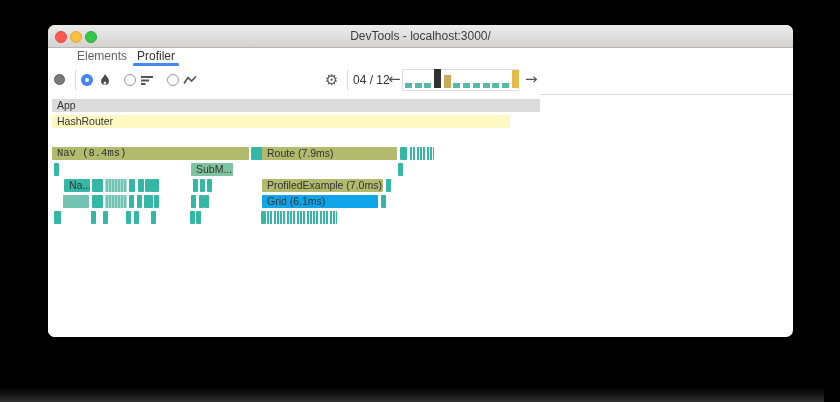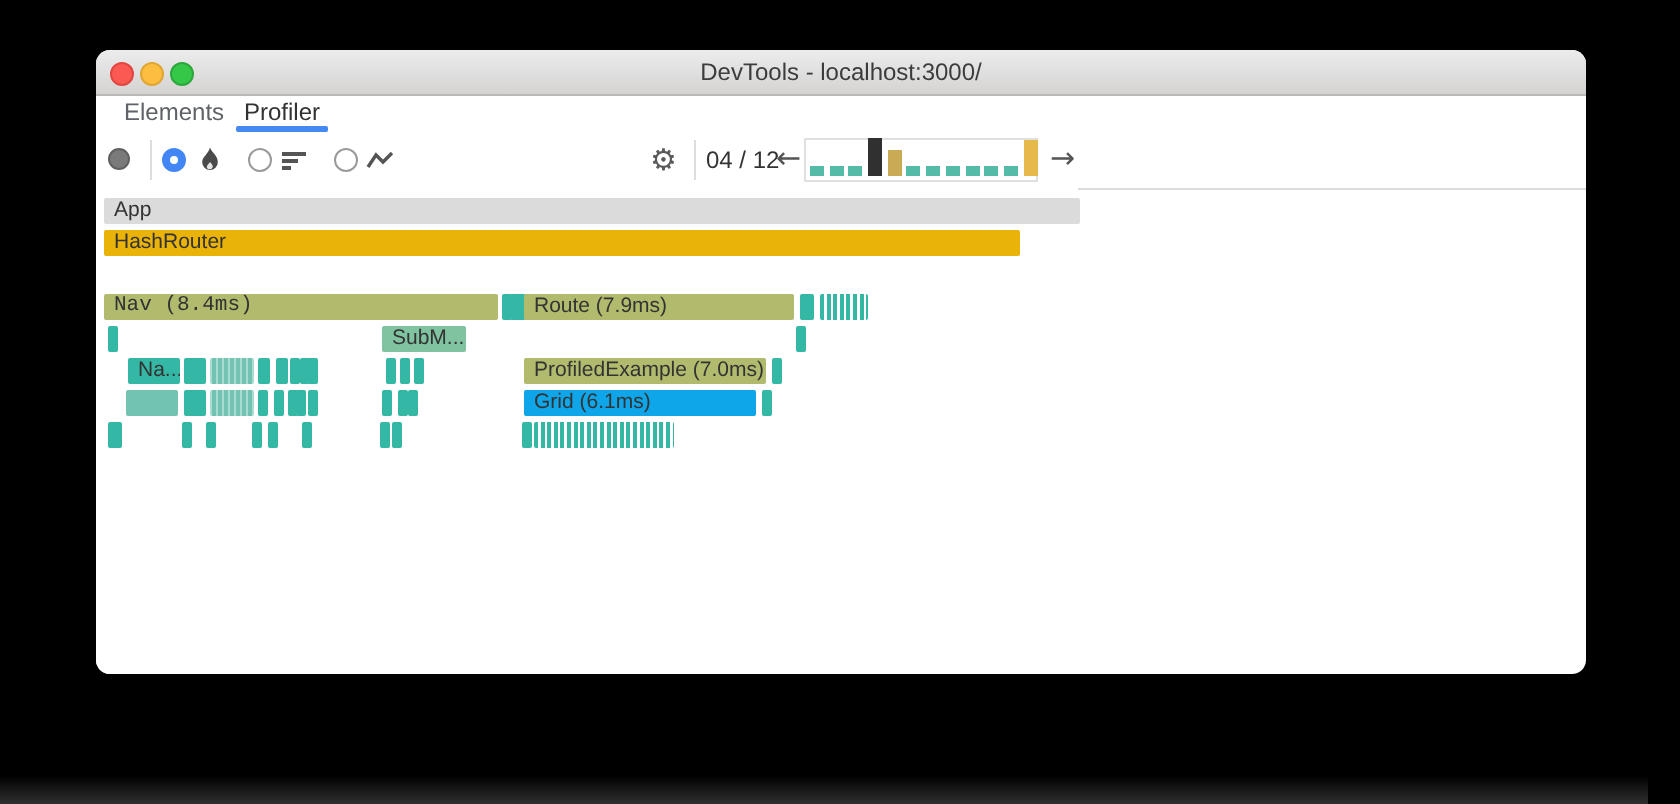--- a/index.html
+++ b/index.html
@@ -13,21 +13,21 @@
   .titlebar{position:relative;height:22px;background:linear-gradient(#ececec,#d4d3d2);
     border-bottom:1px solid #b9b8b7;}
   .titlebar .title{position:absolute;left:0;right:0;top:0;height:22px;line-height:22px;
     text-align:center;font-size:12px;color:#3c3c3c;}
   .light{position:absolute;top:6px;width:10px;height:10px;border-radius:50%;}
   .light.red{left:7px;background:#fb5a52;border:.5px solid #e2463f;}
   .light.yellow{left:22px;background:#fdbd40;border:.5px solid #e0a630;}
   .light.green{left:37px;background:#34c748;border:.5px solid #2aa83b;}
   
   .tabbar{position:relative;height:18px;background:#fff;}
-  .tab{position:absolute;top:0;height:18px;line-height:16px;font-size:12px;color:#5f6368;}
+  .tab{position:absolute;top:0;height:18px;line-height:16px;font-size:12px;color:#5f6368;margin-left:15px;}
   .tab-elements{left:14px;}
   .tab-profiler{left:74px;color:#333;}
   .tab-profiler .underline{position:absolute;left:-4px;right:-4px;bottom:0;height:3px;
     background:#4688f1;border-radius:1px;}
   
   .toolbar{position:relative;height:28px;background:#fff;border-bottom:1px solid #dcdcdc;}
   .vdiv{position:absolute;top:4px;width:1px;height:20px;background:#ddd;}
   .record{position:absolute;left:6px;top:8px;width:11px;height:11px;border-radius:50%;
     background:#7a7a7a;border:1px solid #606060;box-sizing:border-box;cursor:pointer;}
   .radio{position:absolute;top:8px;width:12px;height:12px;border-radius:50%;box-sizing:border-box;
@@ -119,21 +119,21 @@
           <div class="snapbar" style="height: 5px; background: rgb(85, 186, 168);"></div>
           <div class="snapbar" style="height: 5px; background: rgb(85, 186, 168);"></div>
           <div class="snapbar" style="height: 18px; background: rgb(230, 185, 77);"></div>
         </div>
       <div class="nav-arrow" style="left:477px">→</div>
     </div>
 
     <div class="content">
       <div class="flamepanel" id="flame">
           <div class="flamebar" style="left: 4px; top: 6px; width: 488px; height: 13px; background: rgb(219, 219, 219);">App</div>
-          <div class="flamebar" style="left: 4px; top: 22px; width: 458px; height: 13px; background: #eab308;">HashRouter</div>
+          <div class="flamebar" style="left: 4px; top: 22px; width: 458px; height: 13px; background: #fef9c3;">HashRouter</div>
           <div class="flamebar" style="left: 4px; top: 54px; width: 197px; height: 13px; background: rgb(178, 186, 110); font-family: Liberation Mono, monospace;">Nav (8.4ms)</div>
           <div class="flamebar" style="left: 203px; top: 54px; width: 2.5px; height: 13px; background: rgb(53, 183, 166);"></div>
           <div class="flamebar" style="left: 207px; top: 54px; width: 2px; height: 13px; background: rgb(53, 183, 166);"></div>
           <div class="flamebar" style="left: 210px; top: 54px; width: 1.5px; height: 13px; background: rgb(53, 183, 166);"></div>
           <div class="flamebar" style="left: 214px; top: 54px; width: 135px; height: 13px; background: rgb(178, 186, 110);">Route (7.9ms)</div>
           <div class="flamebar" style="left: 352px; top: 54px; width: 7px; height: 13px; background: rgb(53, 183, 166);"></div>
           <div class="flamebar" style="left: 362px; top: 54px; width: 24px; height: 13px; background: repeating-linear-gradient(90deg, rgb(53, 183, 166) 0px, rgb(53, 183, 166) 2px, rgb(255, 255, 255) 2px, rgb(255, 255, 255) 3.3px);"></div>
           <div class="flamebar" style="left: 6px; top: 70px; width: 5px; height: 13px; background: rgb(53, 183, 166);"></div>
           <div class="flamebar" style="left: 143px; top: 70px; width: 42px; height: 13px; background: rgb(127, 195, 160);">SubM...</div>
           <div class="flamebar" style="left: 350px; top: 70px; width: 2px; height: 13px; background: rgb(53, 183, 166);"></div>

